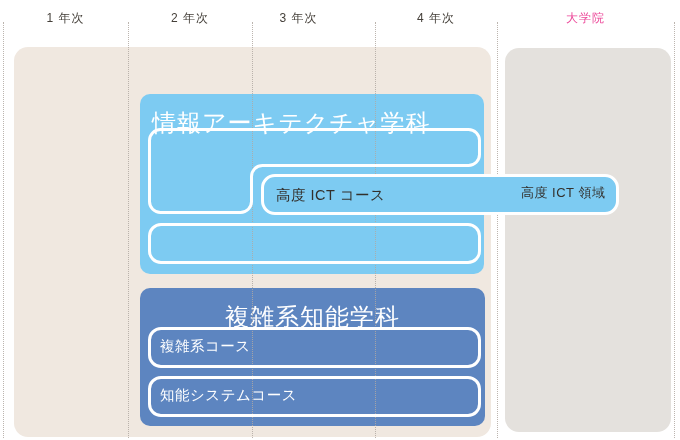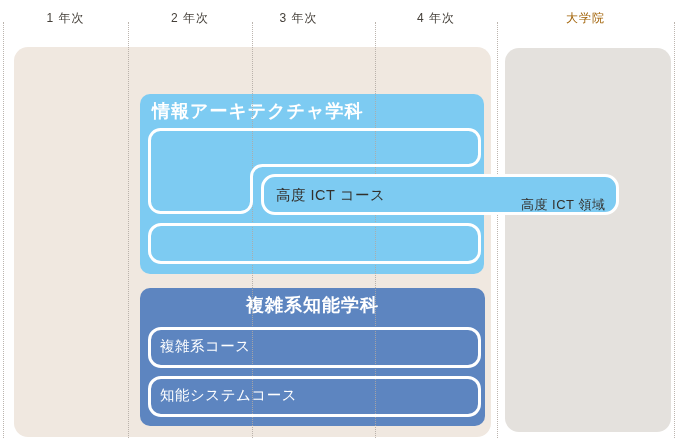--- a/index.html
+++ b/index.html
@@ -6,21 +6,21 @@
   #stage{
     position:relative;width:680px;height:440px;background:#ffffff;overflow:hidden;
     font-family:"Liberation Sans","DejaVu Sans",sans-serif;
   }
   
   .col-header{
     position:absolute;top:6px;height:24px;line-height:24px;
     text-align:center;font-size:12px;letter-spacing:1px;color:#45403a;
     z-index:6;white-space:nowrap;
   }
-  .col-header.muted{color:#a16207;}
+  .col-header.muted{color:#ec4899;}
   
   .vline{
     position:absolute;top:22px;height:416px;width:0;
     border-left:1px dotted #b1a9a2;opacity:.85;z-index:3;
   }
   
   .faculty{
     position:absolute;left:14px;top:47px;width:477px;height:390px;
     background:#f0e8e0;border-radius:14px;z-index:1;
   }
@@ -30,21 +30,21 @@
   
   .grad{
     position:absolute;left:505px;top:48px;width:166px;height:384px;
     background:#e4e1dd;border-radius:14px;z-index:1;
   }
   
   .dept{position:absolute;border-radius:10px;z-index:2;}
   .dept1{left:140px;top:94px;width:344px;height:180px;background:#7dcbf2;}
   .dept2{left:140px;top:288px;width:345px;height:138px;background:#5d85c0;text-align:center;}
   .dept-title{
-    padding:6px 12px 0 12px;font-size:18px;font-weight:bold;color:#ffffff;
+    padding:18px 12px 0 12px;font-size:24px;font-weight:normal;color:#ffffff;
     letter-spacing:1px;line-height:22px;white-space:nowrap;
   }
   
   .course-box{
     position:absolute;box-sizing:border-box;border:3px solid #ffffff;
     border-radius:13px;background:transparent;z-index:4;
   }
   
   .band{
     position:absolute;left:261px;top:174px;width:358px;height:41px;
@@ -54,21 +54,21 @@
   
   #outline-svg{position:absolute;left:0;top:0;z-index:5;pointer-events:none;}
   
   .course-label{
     position:absolute;font-size:14.5px;color:#33302c;letter-spacing:.5px;
     z-index:6;white-space:nowrap;
   }
   .course-label.light{color:#ffffff;}
   .area-label{
     position:absolute;font-size:13px;color:#33302c;letter-spacing:.5px;
-    z-index:6;white-space:nowrap;margin-top:12px;
+    z-index:6;white-space:nowrap;
   }
 </style>
 </head>
 <body>
 
 <div id="stage">
 
   <div class="col-header" style="left:3px;width:125px">1 年次</div>
   <div class="col-header" style="left:128px;width:124px">2 年次</div>
   <div class="col-header" style="left:237px;width:123px">3 年次</div>

